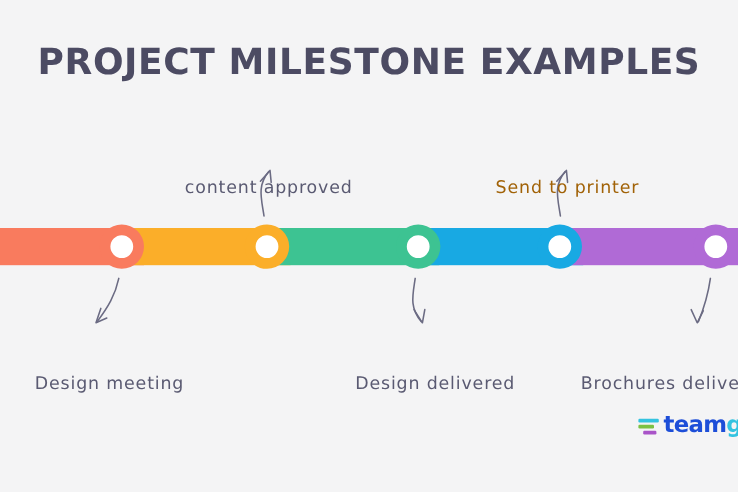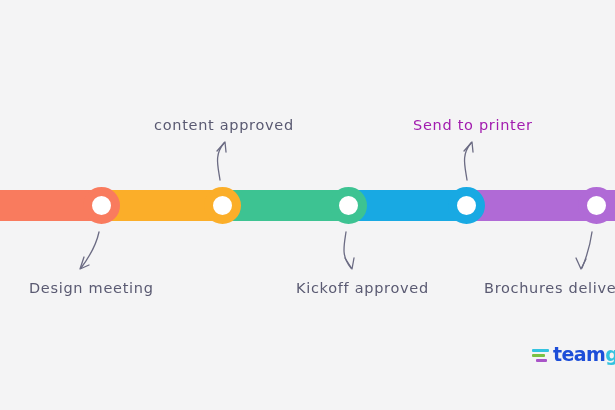--- a/index.html
+++ b/index.html
@@ -65,20 +65,21 @@
   }
 
   
   .milestone-label {
     position: absolute;
     font-family: "DejaVu Sans", sans-serif;
     font-size: 14.5px;
     color: #5a5a72;
     white-space: nowrap;
     letter-spacing: 0.7px;
+    margin-top: 32px;
   }
 
   
   #arrows {
     position: absolute;
     left: 0;
     top: 0;
     width: 615px;
     height: 410px;
     pointer-events: none;
@@ -116,20 +117,21 @@
     white-space: nowrap;
   }
   .wm-dark { color: #1d4ed8; }
   .wm-teal { color: #34c3e0; }
 </style>
 </head>
 <body>
 
 <div id="canvas">
 
+  <div id="page-title">PROJECT MILESTONE EXAMPLES</div>
 
   <div id="timeline">
       <div class="seg" style="left: 0px; width: 120px; background: rgb(249, 123, 94);"></div>
       <div class="seg" style="left: 100px; width: 142px; background: rgb(251, 174, 41);"></div>
       <div class="seg" style="left: 220px; width: 146px; background: rgb(61, 195, 146);"></div>
       <div class="seg" style="left: 346px; width: 140px; background: rgb(24, 169, 227);"></div>
       <div class="seg" style="left: 464px; width: 151px; background: rgb(176, 106, 214);"></div>
     </div>
 
   <svg id="arrows" viewBox="0 0 615 410" xmlns="http://www.w3.org/2000/svg">
@@ -159,18 +161,18 @@
       <div class="logo-bar" id="logo-bar-3"></div>
     </div>
     <div id="logo-wordmark"><span class="wm-dark">team</span><span class="wm-teal">gantt</span></div>
   </div>
 
 <div class="milestone-node" style="left: 82.5px; border-color: rgb(249, 123, 94);"></div>
     <div class="milestone-label" style="left: 29px; top: 280px; color: rgb(90, 90, 114);">Design meeting</div>
     <div class="milestone-node" style="left: 203.5px; border-color: rgb(251, 174, 41);"></div>
     <div class="milestone-label" style="left: 154px; top: 117px; color: rgb(90, 90, 114);">content approved</div>
     <div class="milestone-node" style="left: 329.5px; border-color: rgb(61, 195, 146);"></div>
-    <div class="milestone-label" style="left: 296px; top: 280px; color: rgb(90, 90, 114);">Kickoff approved</div>
+    <div class="milestone-label" style="left: 296px; top: 280px; color: rgb(90, 90, 114);">Design delivered</div>
     <div class="milestone-node" style="left: 447.5px; border-color: rgb(24, 169, 227);"></div>
-    <div class="milestone-label" style="left: 413px; top: 117px; color: #a21caf;">Send to printer</div>
+    <div class="milestone-label" style="left: 413px; top: 117px; color: #a16207;">Send to printer</div>
     <div class="milestone-node" style="left: 577.5px; border-color: rgb(176, 106, 214);"></div>
     <div class="milestone-label" style="left: 484px; top: 280px; color: rgb(90, 90, 114);">Brochures delivered</div>
   </div>
 
 </body></html>

